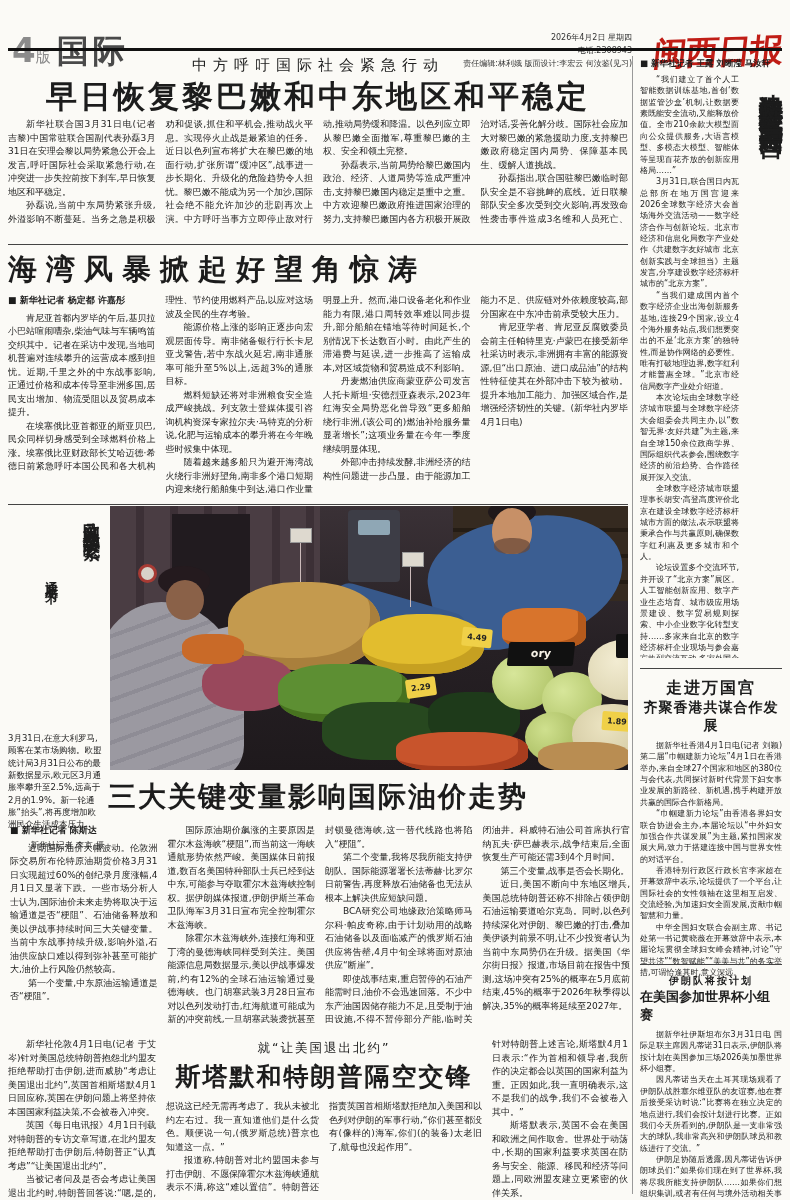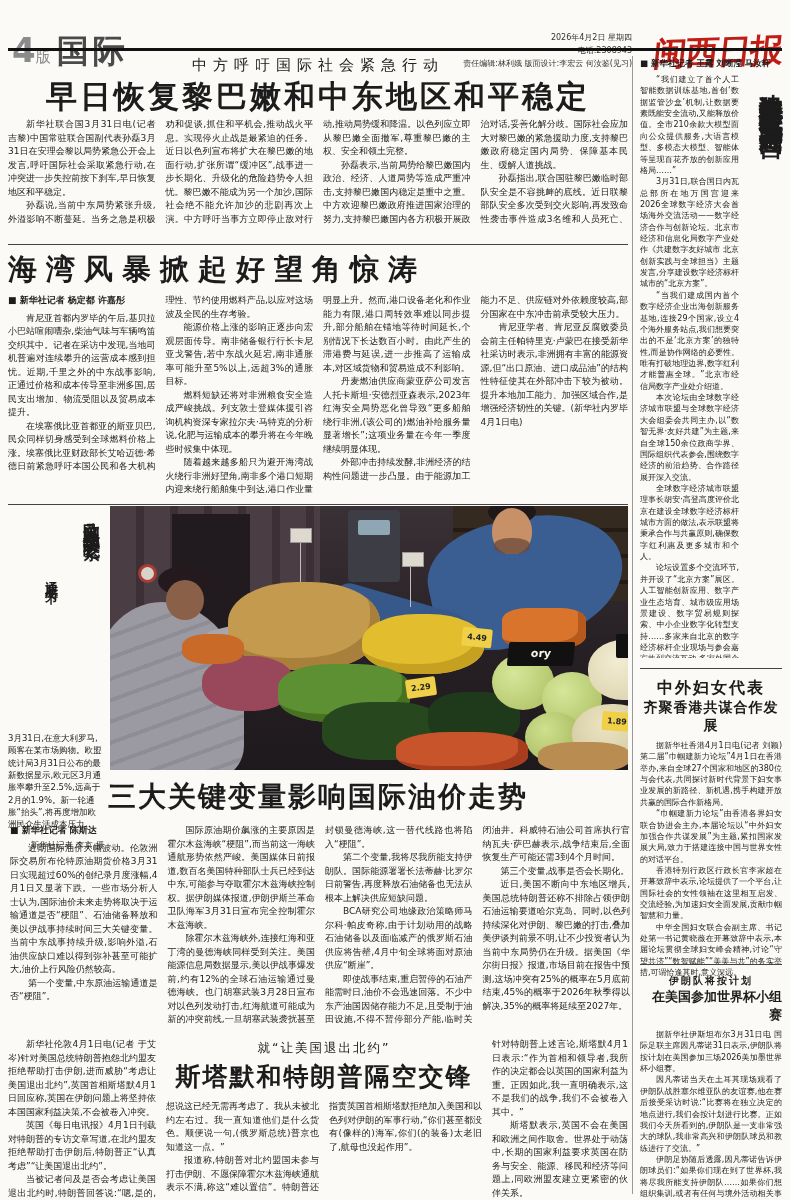--- a/index.html
+++ b/index.html
@@ -95,21 +95,21 @@
   .r-digital-text{position:absolute;left:0;top:0;width:99px;height:584px;overflow:hidden;}
   .r-vhead{position:absolute;right:-2px;top:0;writing-mode:vertical-rl;font-size:24px;font-weight:bold;letter-spacing:2px;height:584px;line-height:1.15;}
   .r-rule1{top:610px;}
   .r-women{position:absolute;left:0;top:620px;width:142px;height:280px;}
   .r-w-h1{text-align:center;font-size:16px;font-weight:bold;letter-spacing:2px;}
   .r-w-h2{text-align:center;font-size:14px;font-weight:bold;letter-spacing:1px;margin-bottom:5px;}
   .r-w-body{height:236px;overflow:hidden;}
   .r-rule2{top:906px;}
   .r-iran{position:absolute;left:0;top:916px;width:142px;height:222px;}
   .r-i-h1{text-align:center;font-size:10px;font-weight:bold;letter-spacing:2px;}
-  .r-i-h2{text-align:right;font-size:13px;font-weight:bold;margin-bottom:5px;}
+  .r-i-h2{text-align:left;font-size:13px;font-weight:bold;margin-bottom:5px;}
   .r-i-body{height:182px;overflow:hidden;}
 </style>
 </head>
 <body>
 
 <div class="page">
 
   <div class="header">
     <div class="edition">
       <span class="num">4</span><span class="ban">版</span><span class="section">国际</span>
@@ -249,21 +249,21 @@
         <p>本次论坛由全球数字经济城市联盟与全球数字经济大会组委会共同主办,以“数智无界·友好共建”为主题,来自全球150余位政商学界、国际组织代表参会,围绕数字经济的前沿趋势、合作路径展开深入交流。</p>
         <p>全球数字经济城市联盟理事长胡安·高登高度评价北京在建设全球数字经济标杆城市方面的做法,表示联盟将秉承合作与共赢原则,确保数字红利惠及更多城市和个人。</p>
         <p>论坛设置多个交流环节,并开设了“北京方案”展区。人工智能创新应用、数字产业生态培育、城市级应用场景建设、数字贸易规则探索、中小企业数字化转型支持……多家来自北京的数字经济标杆企业现场与参会嘉宾热烈交流互动,多家外国企业也对“北京方案”以及中国在数字经济方面的实践兴趣盎然。</p>
 
       </div>
       <div class="r-vhead">建设数字经济标杆城市『北京方案』走进万国宫</div>
     </div>
     <div class="hrule r-rule1"></div>
 
     <div class="r-women">
-      <div class="r-w-h1">中外妇女代表</div>
+      <div class="r-w-h1">走进万国宫</div>
       <div class="r-w-h2">齐聚香港共谋合作发展</div>
       <div class="r-w-body body8">
         <p>据新华社香港4月1日电(记者 刘颖)第二届“巾帼建新力论坛”4月1日在香港举办,来自全球27个国家和地区的380位与会代表,共同探讨新时代背景下妇女事业发展的新路径、新机遇,携手构建开放共赢的国际合作新格局。</p>
         <p>“巾帼建新力论坛”由香港各界妇女联合协进会主办,本届论坛以“中外妇女加强合作共谋发展”为主题,紧扣国家发展大局,致力于搭建连接中国与世界女性的对话平台。</p>
         <p>香港特别行政区行政长官李家超在开幕致辞中表示,论坛提供了一个平台,让国际社会的女性领袖在这里相互启发、交流经验,为加速妇女全面发展,贡献巾帼智慧和力量。</p>
         <p>中华全国妇女联合会副主席、书记处第一书记黄晓薇在开幕致辞中表示,本届论坛贯彻全球妇女峰会精神,讨论“守望共济”“数智赋能”“美美与共”的务实举措,可谓恰逢其时,意义深远。</p>
 
       </div>
     </div>
     <div class="hrule r-rule2"></div>

